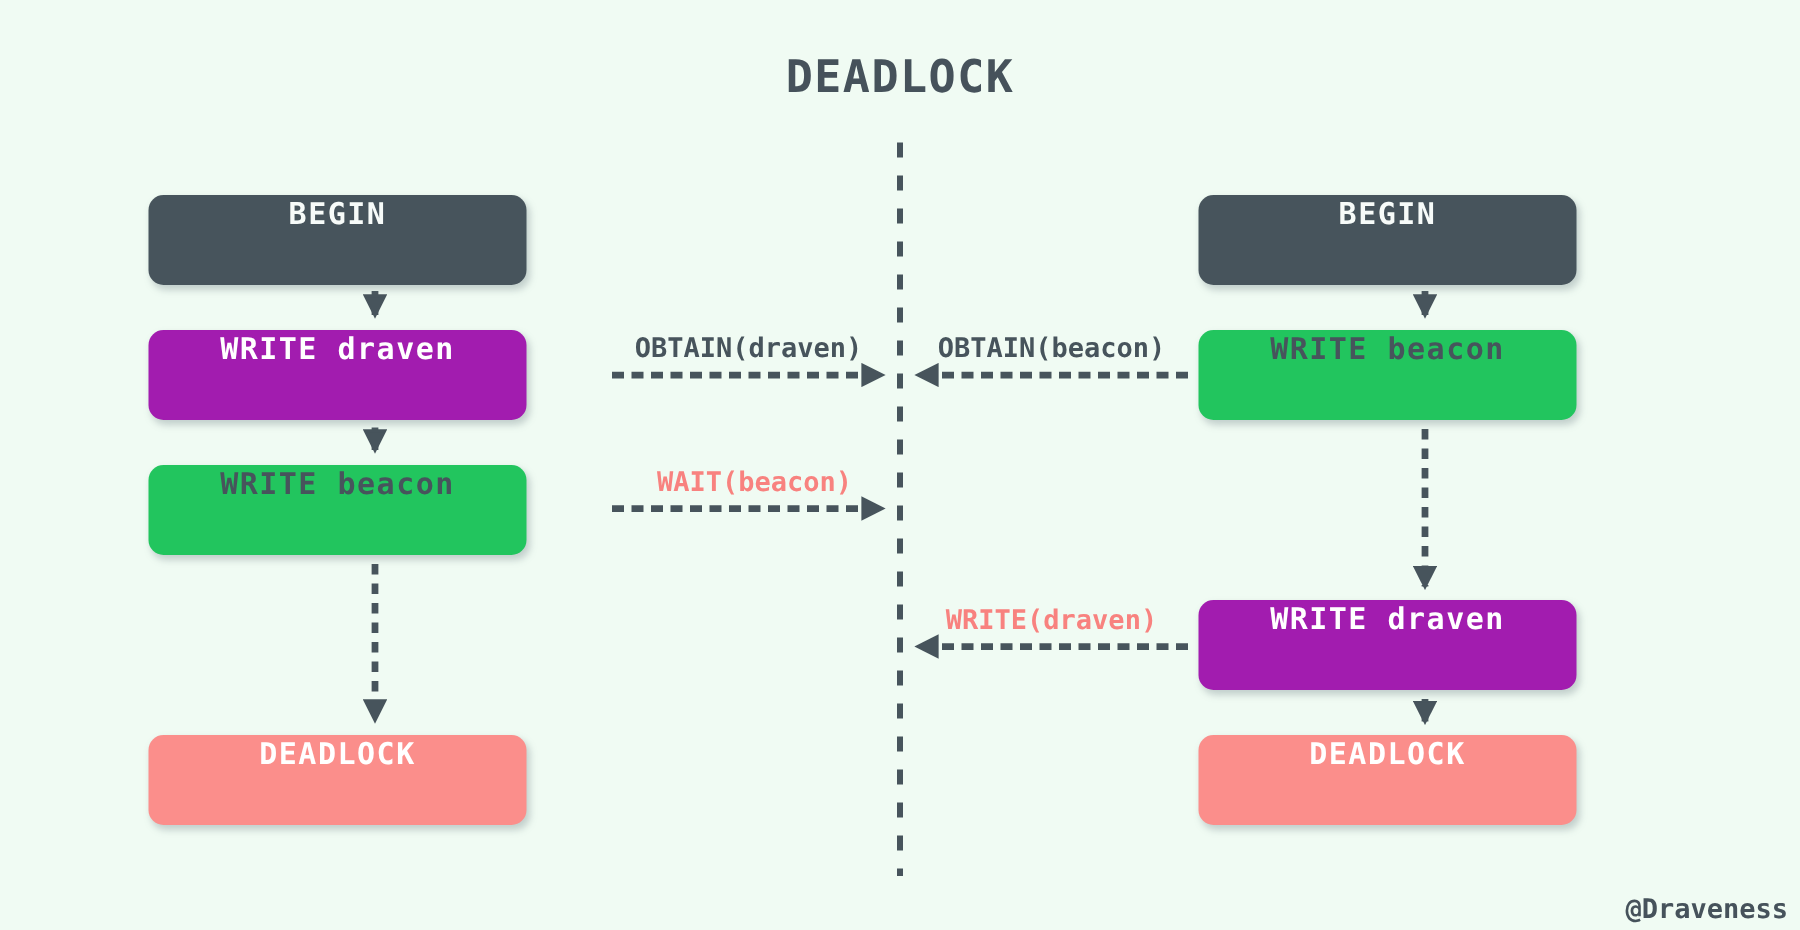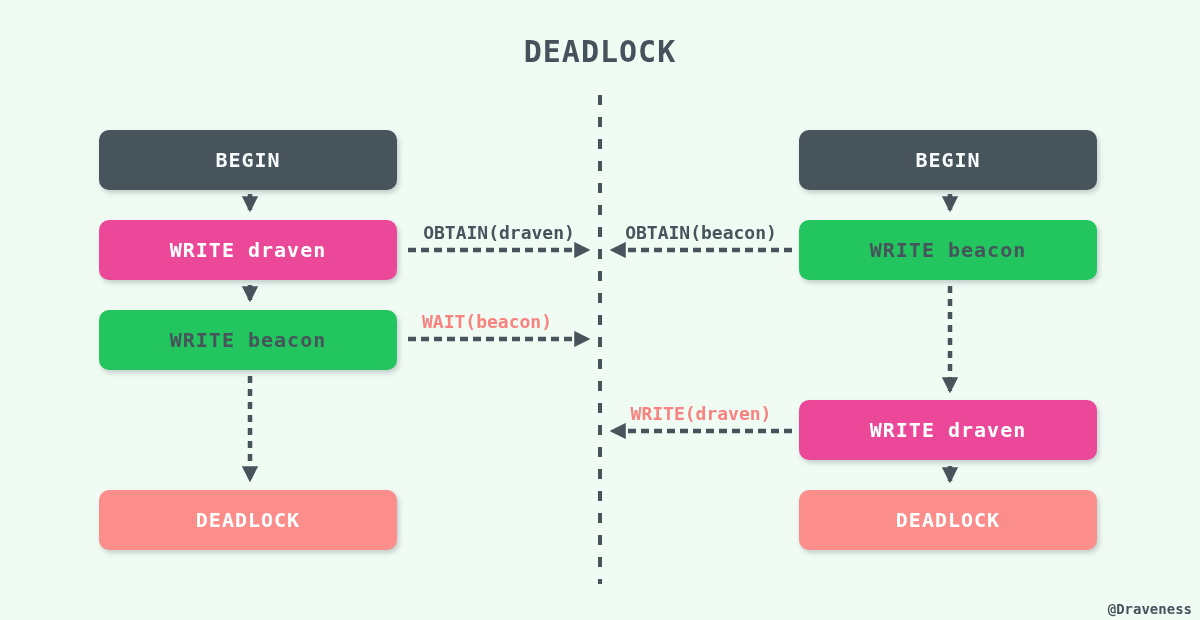--- a/index.html
+++ b/index.html
@@ -26,60 +26,59 @@
     letter-spacing: 1px;
     color: #46525B;
   }
   .arrows {
     position: absolute;
     inset: 0;
     pointer-events: none;
   }
   .node {
     position: absolute;
-    width: 298px;
+    width: 252px;
     height: 60px;
     border-radius: 10px;
     display: flex;
-    align-items: center;
     justify-content: center;
     font-size: 20px;
     font-weight: bold;
     letter-spacing: 1px;
     box-shadow: 2px 3px 5px rgba(110, 126, 133, 0.35);
   }
   .col-left  { left: 99px;  }
   .col-right { left: 799px; }
   .row-1 { top: 130px; }
   .row-2 { top: 220px; }
   .row-3 { top: 310px; }
   .row-3b{ top: 400px; }
   .row-4 { top: 490px; }
   .kind-begin    { background: #47545C; color: #F7FBF9; }
-  .kind-teal     { background: #ec4899; color: #FFFFFF; }
+  .kind-teal     { background: #a21caf; color: #FFFFFF; }
   .kind-yellow   { background: #22c55e; color: #47545C; }
   .kind-deadlock { background: #FB8E8B; color: #FFFFFF; }
   .edge-label {
     position: absolute;
     font-size: 18px;
     font-weight: bold;
     text-align: center;
     color: #47545C;
     white-space: nowrap;
   }
   .edge-label.wait { color: #F8827F; }
   #lbl-obtain-draven { left: 408px; top: 222px; width: 182px; }
   #lbl-obtain-beacon { left: 610px; top: 222px; width: 182px; }
-  #lbl-wait-beacon   { left: 396px; top: 311px; width: 182px; }
+  #lbl-wait-beacon   { left: 412px; top: 311px; width: 182px; }
   #lbl-wait-draven   { left: 610px; top: 403px; width: 182px; }
   .watermark {
     position: absolute;
     right: 8px;
     bottom: 3px;
-    font-size: 14px;
+    font-size: 18px;
     font-weight: bold;
     color: #46525B;
   }
 </style>
 </head>
 <body>
 
 <div class="canvas">
 
   <div class="title">DEADLOCK</div>

